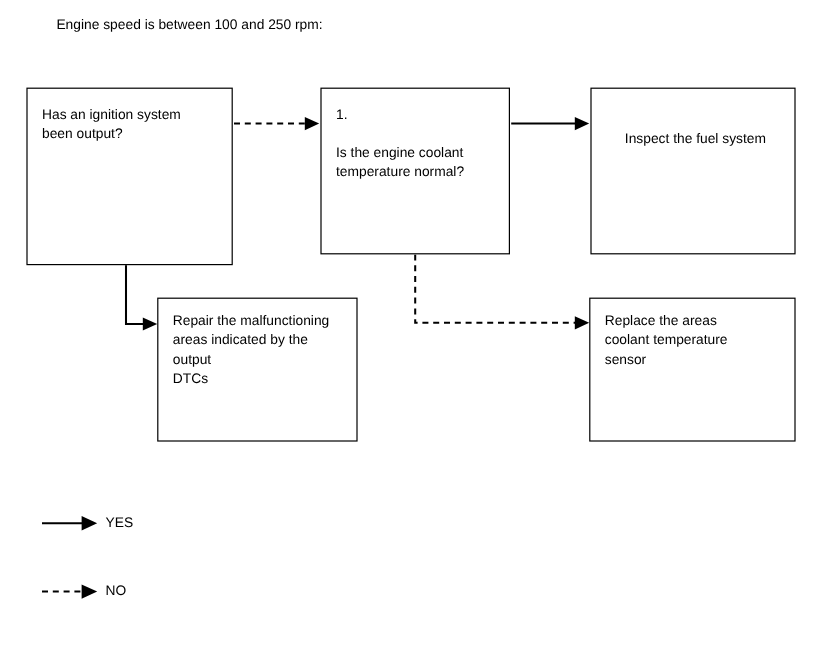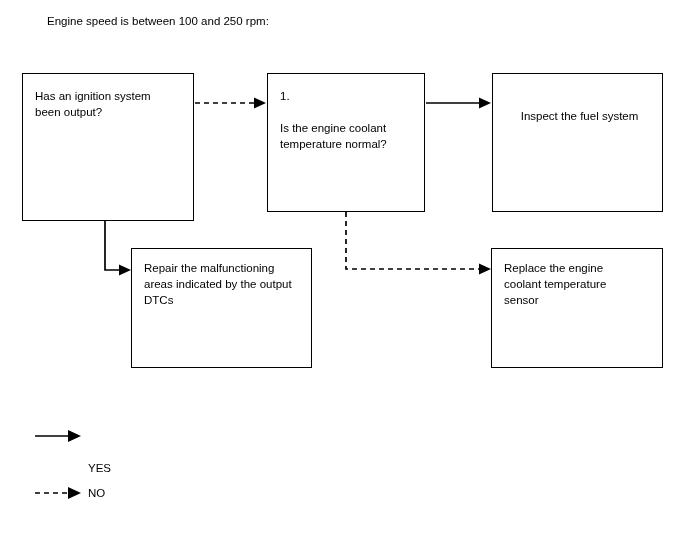--- a/index.html
+++ b/index.html
@@ -49,34 +49,34 @@
     right: 8px;
     font-size: 11.5px;
     line-height: 16px;
     color: #000;
     white-space: pre-line;
   }
 
   #node-ignition   { left: 22px;  top: 73px;  width: 172px; height: 148px; }
   #node-coolant    { left: 267px; top: 73px;  width: 158px; height: 139px; }
   #node-fuel       { left: 492px; top: 73px;  width: 171px; height: 139px; text-align: center; }
-  #node-repair     { left: 131px; top: 248px; width: 181px; height: 120px; }
+  #node-repair     { left: 131px; top: 248px; width: 167px; height: 120px; }
   #node-replace    { left: 491px; top: 248px; width: 172px; height: 120px; }
 
   #node-fuel .node-text { top: 34px; }
   #node-repair .node-text { top: 11px; }
   #node-replace .node-text { top: 11px; }
 
   .legend-label {
     position: absolute;
     font-size: 11.5px;
     line-height: 14px;
     color: #000;
   }
-  #legend-yes-label { left: 88px; top: 429px; margin-top: 32px; }
+  #legend-yes-label { left: 88px; top: 429px; }
   #legend-no-label  { left: 88px; top: 486px; text-align: right; }
 
   svg { display: block; }
   .edge-solid {
     stroke: #000000;
     stroke-width: 1.7;
     fill: none;
   }
   .edge-dashed {
     stroke: #000000;
@@ -140,19 +140,19 @@
   <div class="node-text">Inspect the fuel system</div>
 </div>
 
 <div class="node" id="node-repair">
   <div class="node-text">Repair the malfunctioning
 areas indicated by the output
 DTCs</div>
 </div>
 
 <div class="node" id="node-replace">
-  <div class="node-text">Replace the engine
+  <div class="node-text">Replace the areas
 coolant temperature
 sensor</div>
 </div>
 
 <div class="legend-label" id="legend-yes-label">YES</div>
 <div class="legend-label" id="legend-no-label">NO</div>
 
 </body></html>

